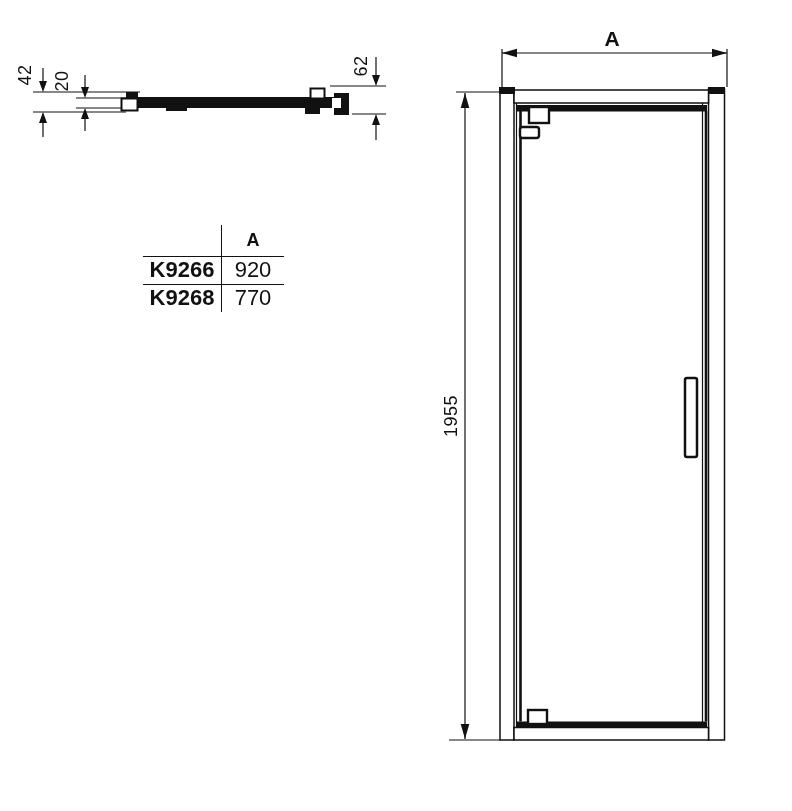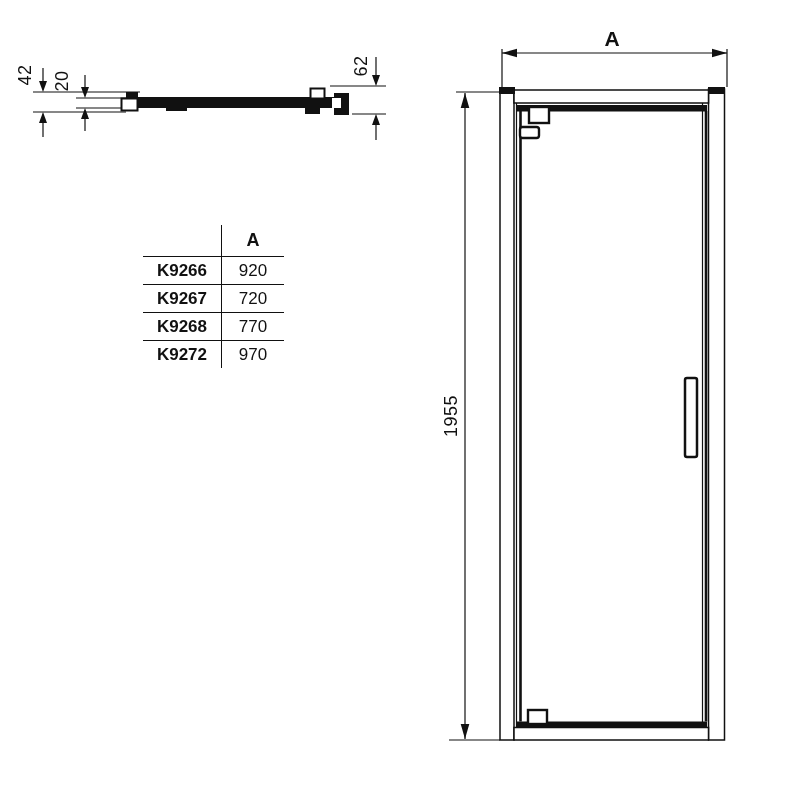--- a/index.html
+++ b/index.html
@@ -25,21 +25,21 @@
     position: absolute;
     left: 143px;
     top: 225px;
     border-collapse: collapse;
     table-layout: fixed;
   }
   .size-table td {
     padding: 0;
     text-align: center;
     vertical-align: middle;
-    font-size: 17px;
+    font-size: 22px;
     line-height: 1;
     color: #111;
   }
   .size-table .col-code { width: 78px; }
   .size-table .col-a    { width: 62px; border-left: 1.6px solid #111; }
   .size-table tr        { height: 28px; }
   .size-table tr.hdr    { height: 31px; }
   .size-table tr:not(:last-child) td { border-bottom: 1.6px solid #111; }
   .size-table .code { font-weight: 700; }
   .size-table .hdr .col-a { font-weight: 700; font-size: 18px; }
@@ -131,27 +131,19 @@
     <tbody>
       <tr class="hdr">
         <td class="col-code"></td>
         <td class="col-a">A</td>
       </tr>
       <tr>
         <td class="col-code code">K9266</td>
         <td class="col-a">920</td>
       </tr>
       <tr>
-        <td class="col-code code">K9267</td>
-        <td class="col-a">720</td>
-      </tr>
-      <tr>
         <td class="col-code code">K9268</td>
         <td class="col-a">770</td>
-      </tr>
-      <tr>
-        <td class="col-code code">K9272</td>
-        <td class="col-a">970</td>
       </tr>
     </tbody>
   </table>
 
 </div>
 
 </body></html>

